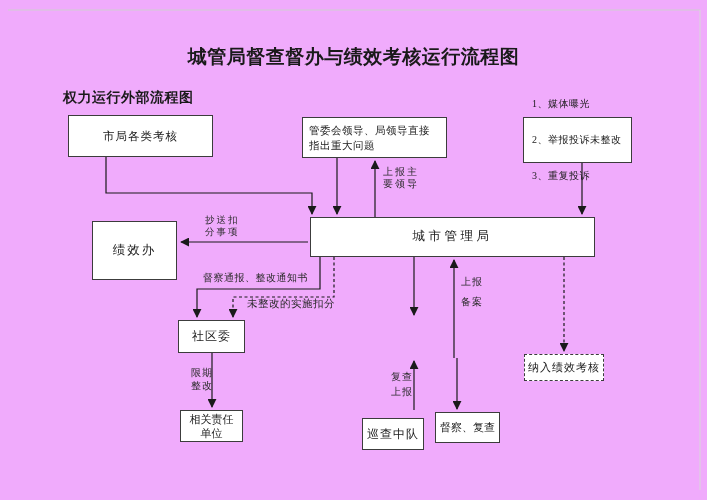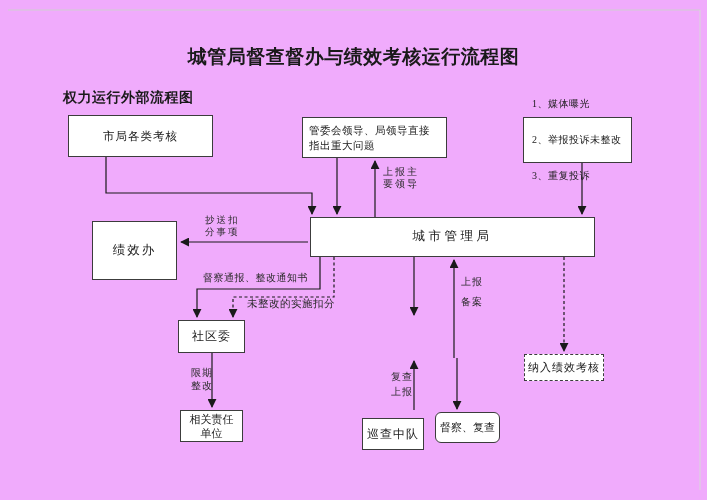--- a/index.html
+++ b/index.html
@@ -81,21 +81,21 @@
   <div class="node ls3" style="left:310px;top:217px;width:285px;height:40px;font-size:12.5px;">城市管理局</div>
 
   <div class="node" style="left:178px;top:320px;width:67px;height:33px;font-size:12px;letter-spacing:1px;">社区委</div>
 
   <div class="node ml" style="left:180px;top:410px;width:63px;height:32px;font-size:11px;line-height:14px;">相关责任
 单位</div>
 
 
   <div class="node" style="left:362px;top:410px;width:62px;height:32px;font-size:12px;letter-spacing:1px;margin-top:8px;">巡查中队</div>
 
-  <div class="node" style="left:435px;top:412px;width:65px;height:31px;font-size:11px;border-radius:6px;">督察、复查</div>
+  <div class="node" style="left:435px;top:412px;width:65px;height:31px;font-size:11px;">督察、复查</div>
 
   <div class="node dashed" style="left:524px;top:354px;width:80px;height:27px;font-size:11px;letter-spacing:1px;">纳入绩效考核</div>
 
   <div class="edge-label ml ls2" style="left:383px;top:166px;line-height:12px;">上报主
 要领导</div>
 
   <div class="edge-label ml" style="left:205px;top:214px;font-size:9.5px;line-height:12px;letter-spacing:2px;">抄送扣
 分事项</div>
 
   <div class="edge-label" style="left:203px;top:271px;letter-spacing:0.5px;">督察通报、整改通知书</div>

